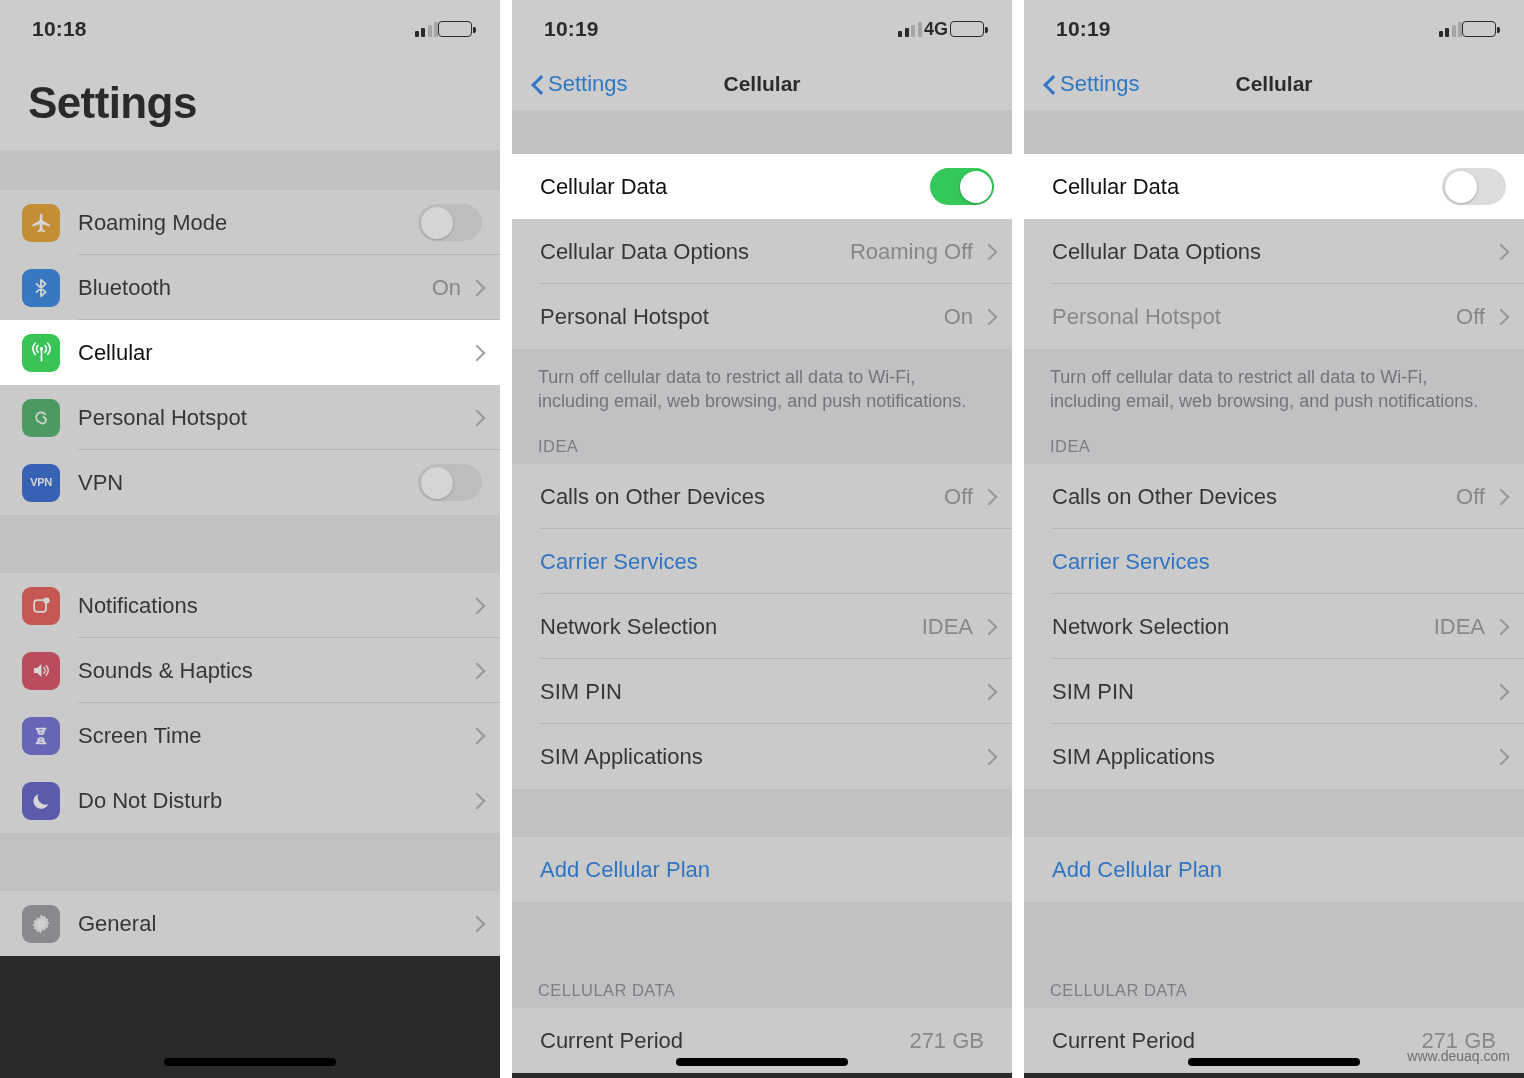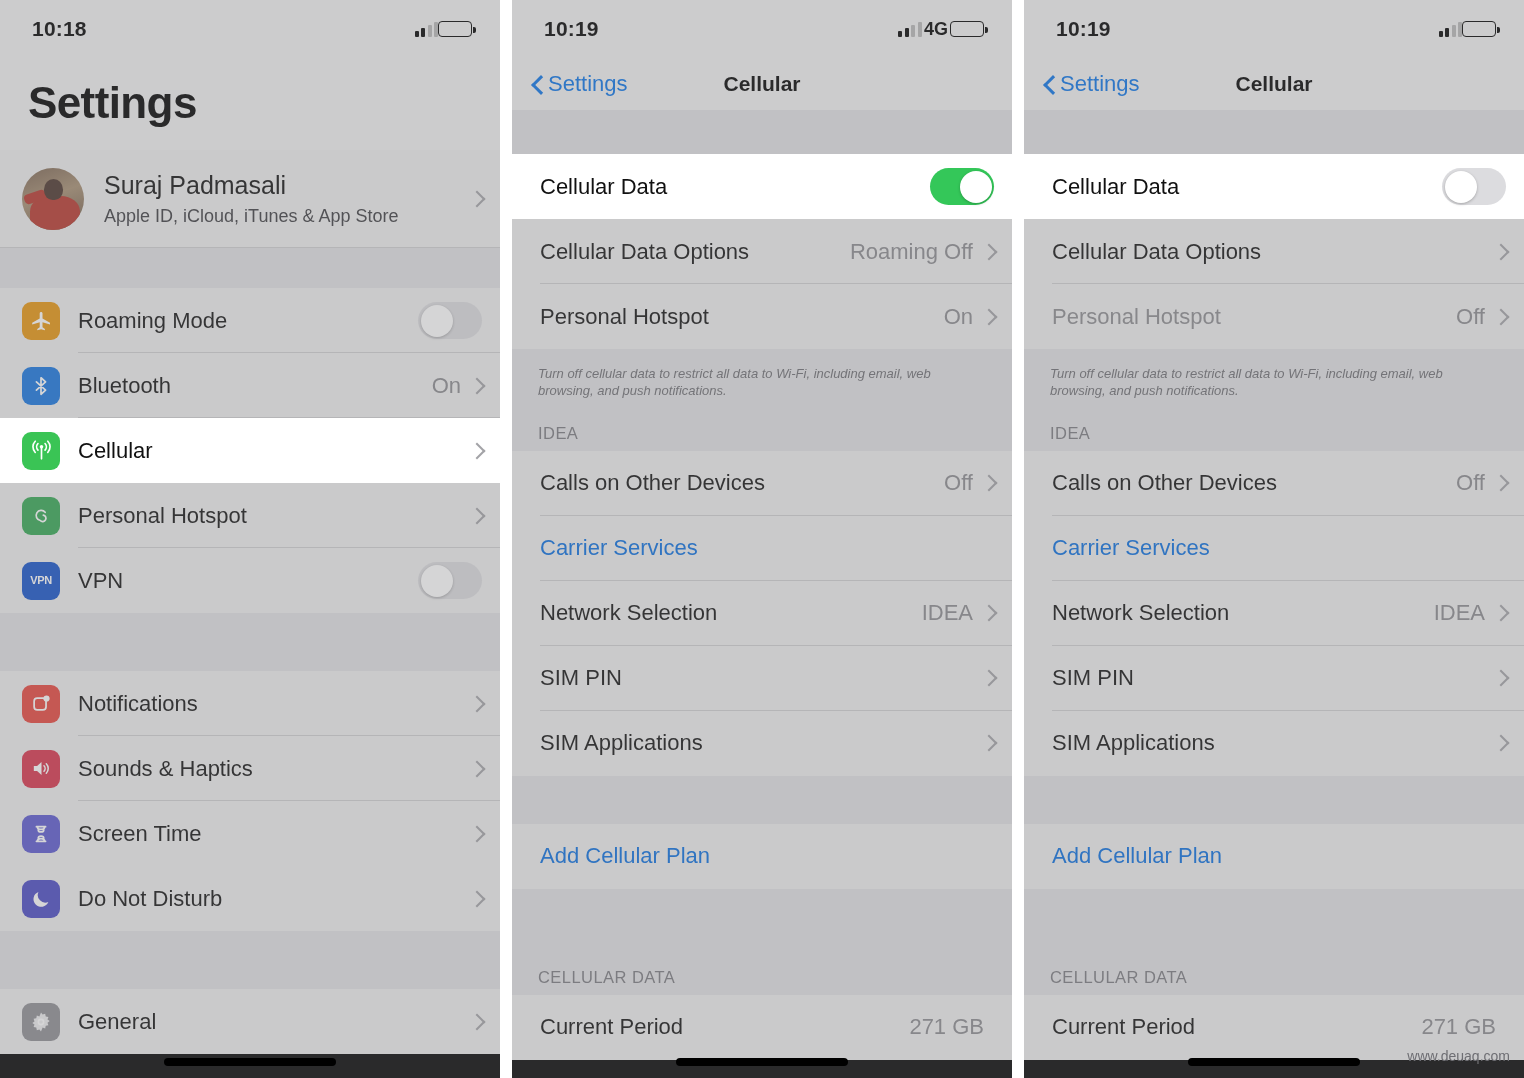--- a/index.html
+++ b/index.html
@@ -122,23 +122,22 @@
     content: ""; position: absolute; left: 0; top: 3px;
     width: 10px; height: 10px;
     border-right: 2.6px solid #a3a3a7; border-top: 2.6px solid #a3a3a7;
     transform: rotate(45deg);
   }
 
   
   .footnote {
     background: #e2e2e4;
     padding: 16px 26px 6px 26px;
-    font-size: 13px; line-height: 1.34; color: #6e6e73;
+    font-size: 18px; line-height: 1.34; color: #6e6e73;
     max-width: 100%;
-    font-style: italic;
   }
   .section-header {
     background: #e2e2e4;
     padding: 18px 26px 8px 26px;
     font-size: 16.5px; color: #7b7b80; letter-spacing: .45px;
   }
   .spacer-gray { background: #e2e2e4; }
 
   
   .account-row {
@@ -233,33 +232,20 @@
             <i></i>
             <i></i>
             <i></i>
           </span>
         <span class="battery"><span class="fill"></span><span class="cap"></span></span>
       </span>
     </div>
 
     <div class="big-title">Settings</div>
 
-    <div class="account-row">
-      <span class="avatar">
-        <span class="shirt"></span>
-          <span class="arm"></span>
-          <span class="head"></span>
-      </span>
-      <span class="acct-text">
-        <span class="acct-name">Suraj Padmasali</span>
-        <span class="acct-sub">Apple ID, iCloud, iTunes &amp; App Store</span>
-      </span>
-      <span class="chev-right"></span>
-      <span class="sep" style="position:absolute;left:0;right:0;bottom:0;height:1px;background:#cfcfd1;"></span>
-    </div>
 
     <div class="group-gap"></div>
 
     <div class="list">
 
       <div class="row indent">
         <span class="appicon ic-airplane">
           <svg width="24" height="24" viewBox="0 0 24 24" fill="#fff">
               <path d="M21 15.5v-1.7l-7.5-4.3V4.3c0-.8-.6-1.4-1.4-1.4s-1.4.6-1.4 1.4v5.2L3.2 13.8v1.7l7.5-2.2v4.9L8.3 20v1.3l3.8-1 3.8 1V20l-2.4-1.8v-4.9l7.5 2.2z"></path>
             </svg>

